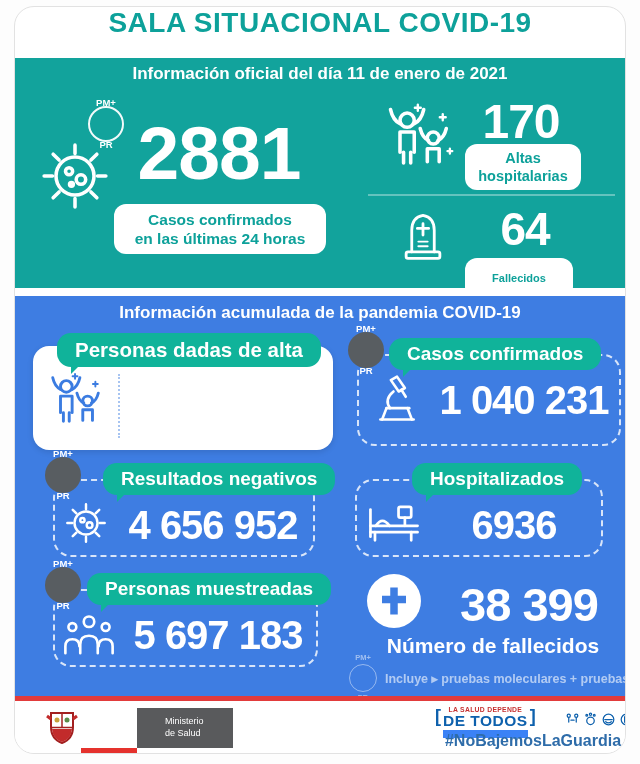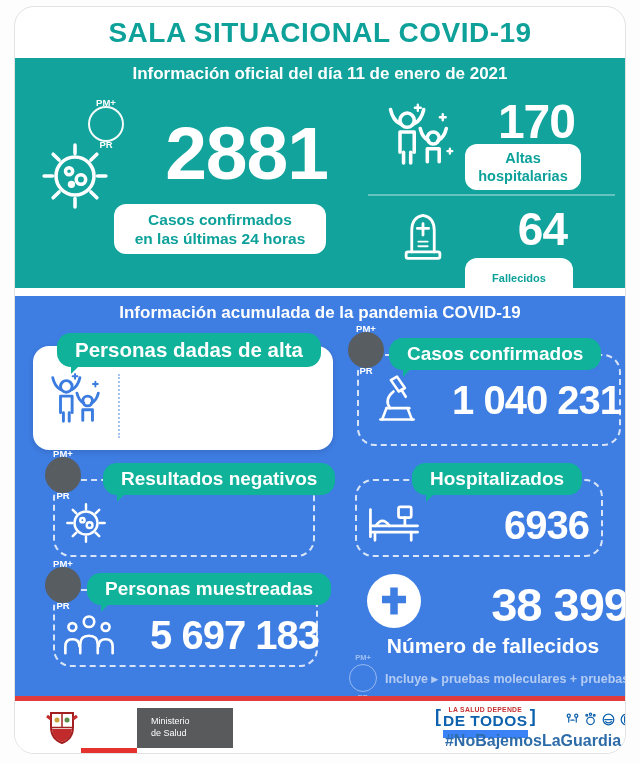--- a/index.html
+++ b/index.html
@@ -21,38 +21,38 @@
     width:640px;background:#fdfdfd;
     font-family:"Liberation Sans",sans-serif;
     -webkit-font-smoothing:antialiased;
   }
   .stage{
     width:612px;height:748px;margin:6px auto 10px;
     background:#fff;border:1px solid #e2e2e2;border-radius:20px;
     overflow:hidden;position:relative;
   }
   
-  .hdr{height:51px;display:flex;align-items:center;justify-content:center}
+  .hdr{height:51px;display:flex;justify-content:center}
   .hdr h1{color:var(--teal-text);font-size:28px;font-weight:bold;letter-spacing:.5px}
   
   .teal{height:230px;background:var(--teal);position:relative;color:#fff}
   .banner{position:absolute;left:0;right:0;top:6px;text-align:center;
           font-size:17px;font-weight:bold;color:#fff}
   .badge{
     position:absolute;width:36px;height:36px;border-radius:50%;
     display:flex;flex-direction:column;align-items:center;justify-content:center;
     font-size:9.5px;font-weight:bold;line-height:1.05;color:#fff;gap:32px;
   }
   .badge.outline{border:2px solid rgba(255,255,255,.95)}
   .badge.dark{background:var(--badge-dark)}
   .badge.ghost{border:1.5px solid rgba(255,255,255,.45);color:rgba(255,255,255,.5);
                width:28px;height:28px;font-size:7.5px}
   .icon{position:absolute}
   .icon svg{display:block;width:100%;height:100%}
-  .bignum{position:absolute;font-weight:bold;color:#fff;text-align:right;letter-spacing:-1px}
+  .bignum{position:absolute;font-weight:bold;color:#fff;text-align:center;letter-spacing:-1px}
   .whitebox{
     position:absolute;background:#fff;border-radius:12px;color:var(--teal-text);
     font-weight:bold;text-align:center;display:flex;flex-direction:column;
     align-items:center;justify-content:center;line-height:1.25;
   }
   .tdivider{position:absolute;height:2px;background:rgba(255,255,255,.35)}
   
   .gap{height:8px;background:#fff}
   
   .blue{height:405px;background:var(--blue);position:relative;color:#fff}
@@ -87,21 +87,21 @@
   .foot{height:54px;position:relative;background:#fff}
   .peru-box{
     position:absolute;left:66px;top:7px;width:56px;height:40px;background:var(--peru-red);
     color:#fff;font-weight:bold;font-size:13px;display:flex;align-items:center;justify-content:center;
     letter-spacing:.5px;
     margin-top:40px;
   }
   .min-box{
     position:absolute;left:122px;top:7px;width:96px;height:40px;background:var(--min-gray);
     color:#fff;font-size:9px;display:flex;flex-direction:column;justify-content:center;
-    padding-left:14px;line-height:1.3;
+    padding-left:28px;line-height:1.3;
   }
   .coat{position:absolute;left:30px;top:7px;width:34px;height:40px}
   .logo-lockup{
     position:absolute;left:420px;top:5px;color:var(--logo-blue);
     display:flex;align-items:stretch;gap:2px;
   }
   .logo-bracket{font-size:18px;font-weight:bold;line-height:1.2;color:var(--logo-blue)}
   .logo-lines{display:flex;flex-direction:column;align-items:center}
   .logo-top{font-size:6.8px;font-weight:bold;color:var(--logo-red);letter-spacing:.3px}
   .logo-main{
@@ -237,20 +237,21 @@
     <div class="icon" style="left:48px;top:204px;width:46px;height:46px;color:#fff;z-index:2">
       <svg viewBox="0 0 64 64">
           <g class="st" stroke-width="3.4">
         <circle cx="32" cy="32" r="16"></circle>
         <path d="M51 32h7M32 51v7M13 32H6M32 13V6M45.4 45.4l5 5M18.6 45.4l-5 5M18.6 18.6l-5-5M45.4 18.6l5-5"></path>
         <circle cx="27" cy="28" r="3"></circle>
             <circle cx="37" cy="35" r="4"></circle>
       </g>
         </svg>
     </div>
+    <div class="bignum" style="left:96px;top:207px;width:204px;font-size:40px;z-index:2">4 656 952</div>
 
     <div class="pill" style="left:397px;top:167px">Hospitalizados</div>
     <div class="dashed" style="left:340px;top:183px;width:248px;height:78px"></div>
     <div class="icon" style="left:350px;top:206px;width:58px;height:44px;color:#fff;z-index:2">
       <svg viewBox="0 0 64 48">
           <g class="st" stroke-width="3">
         <path d="M6 8v30"></path>
         <path d="M6 26h52M6 33h52"></path>
         <path d="M11 33v9M51 33v9"></path>
         <path d="M12 26q7-11 15 0"></path>

